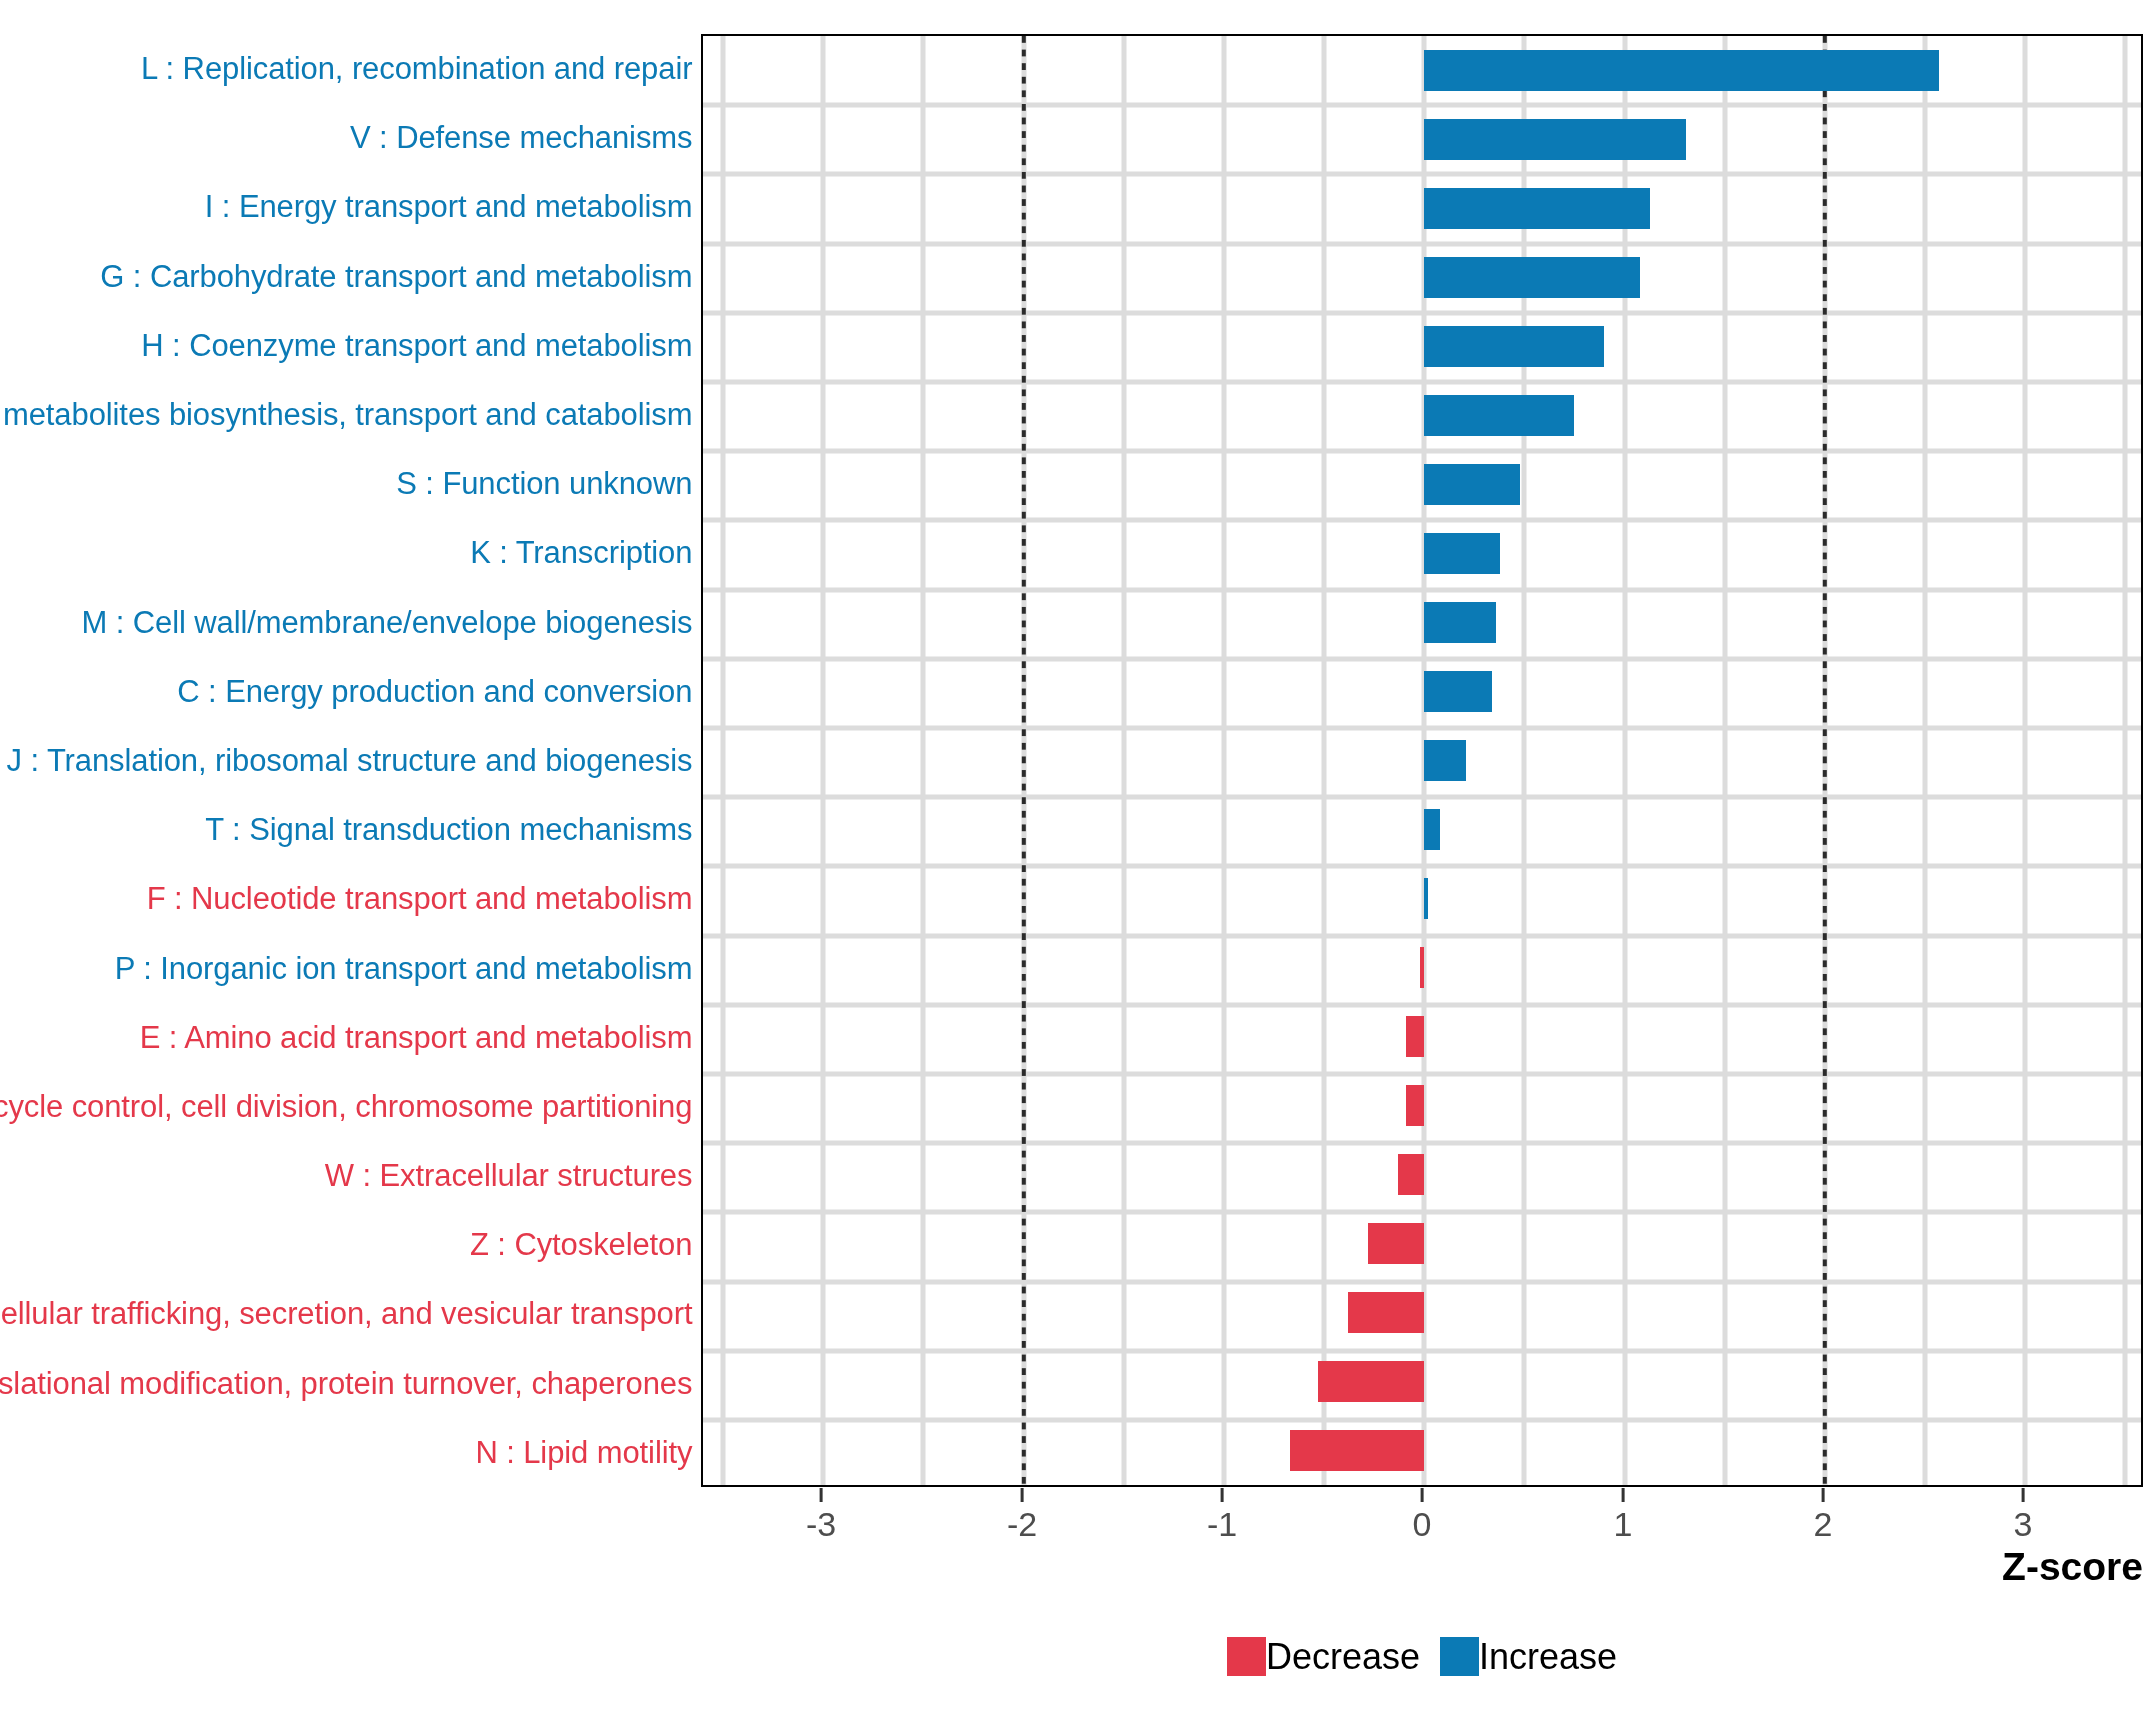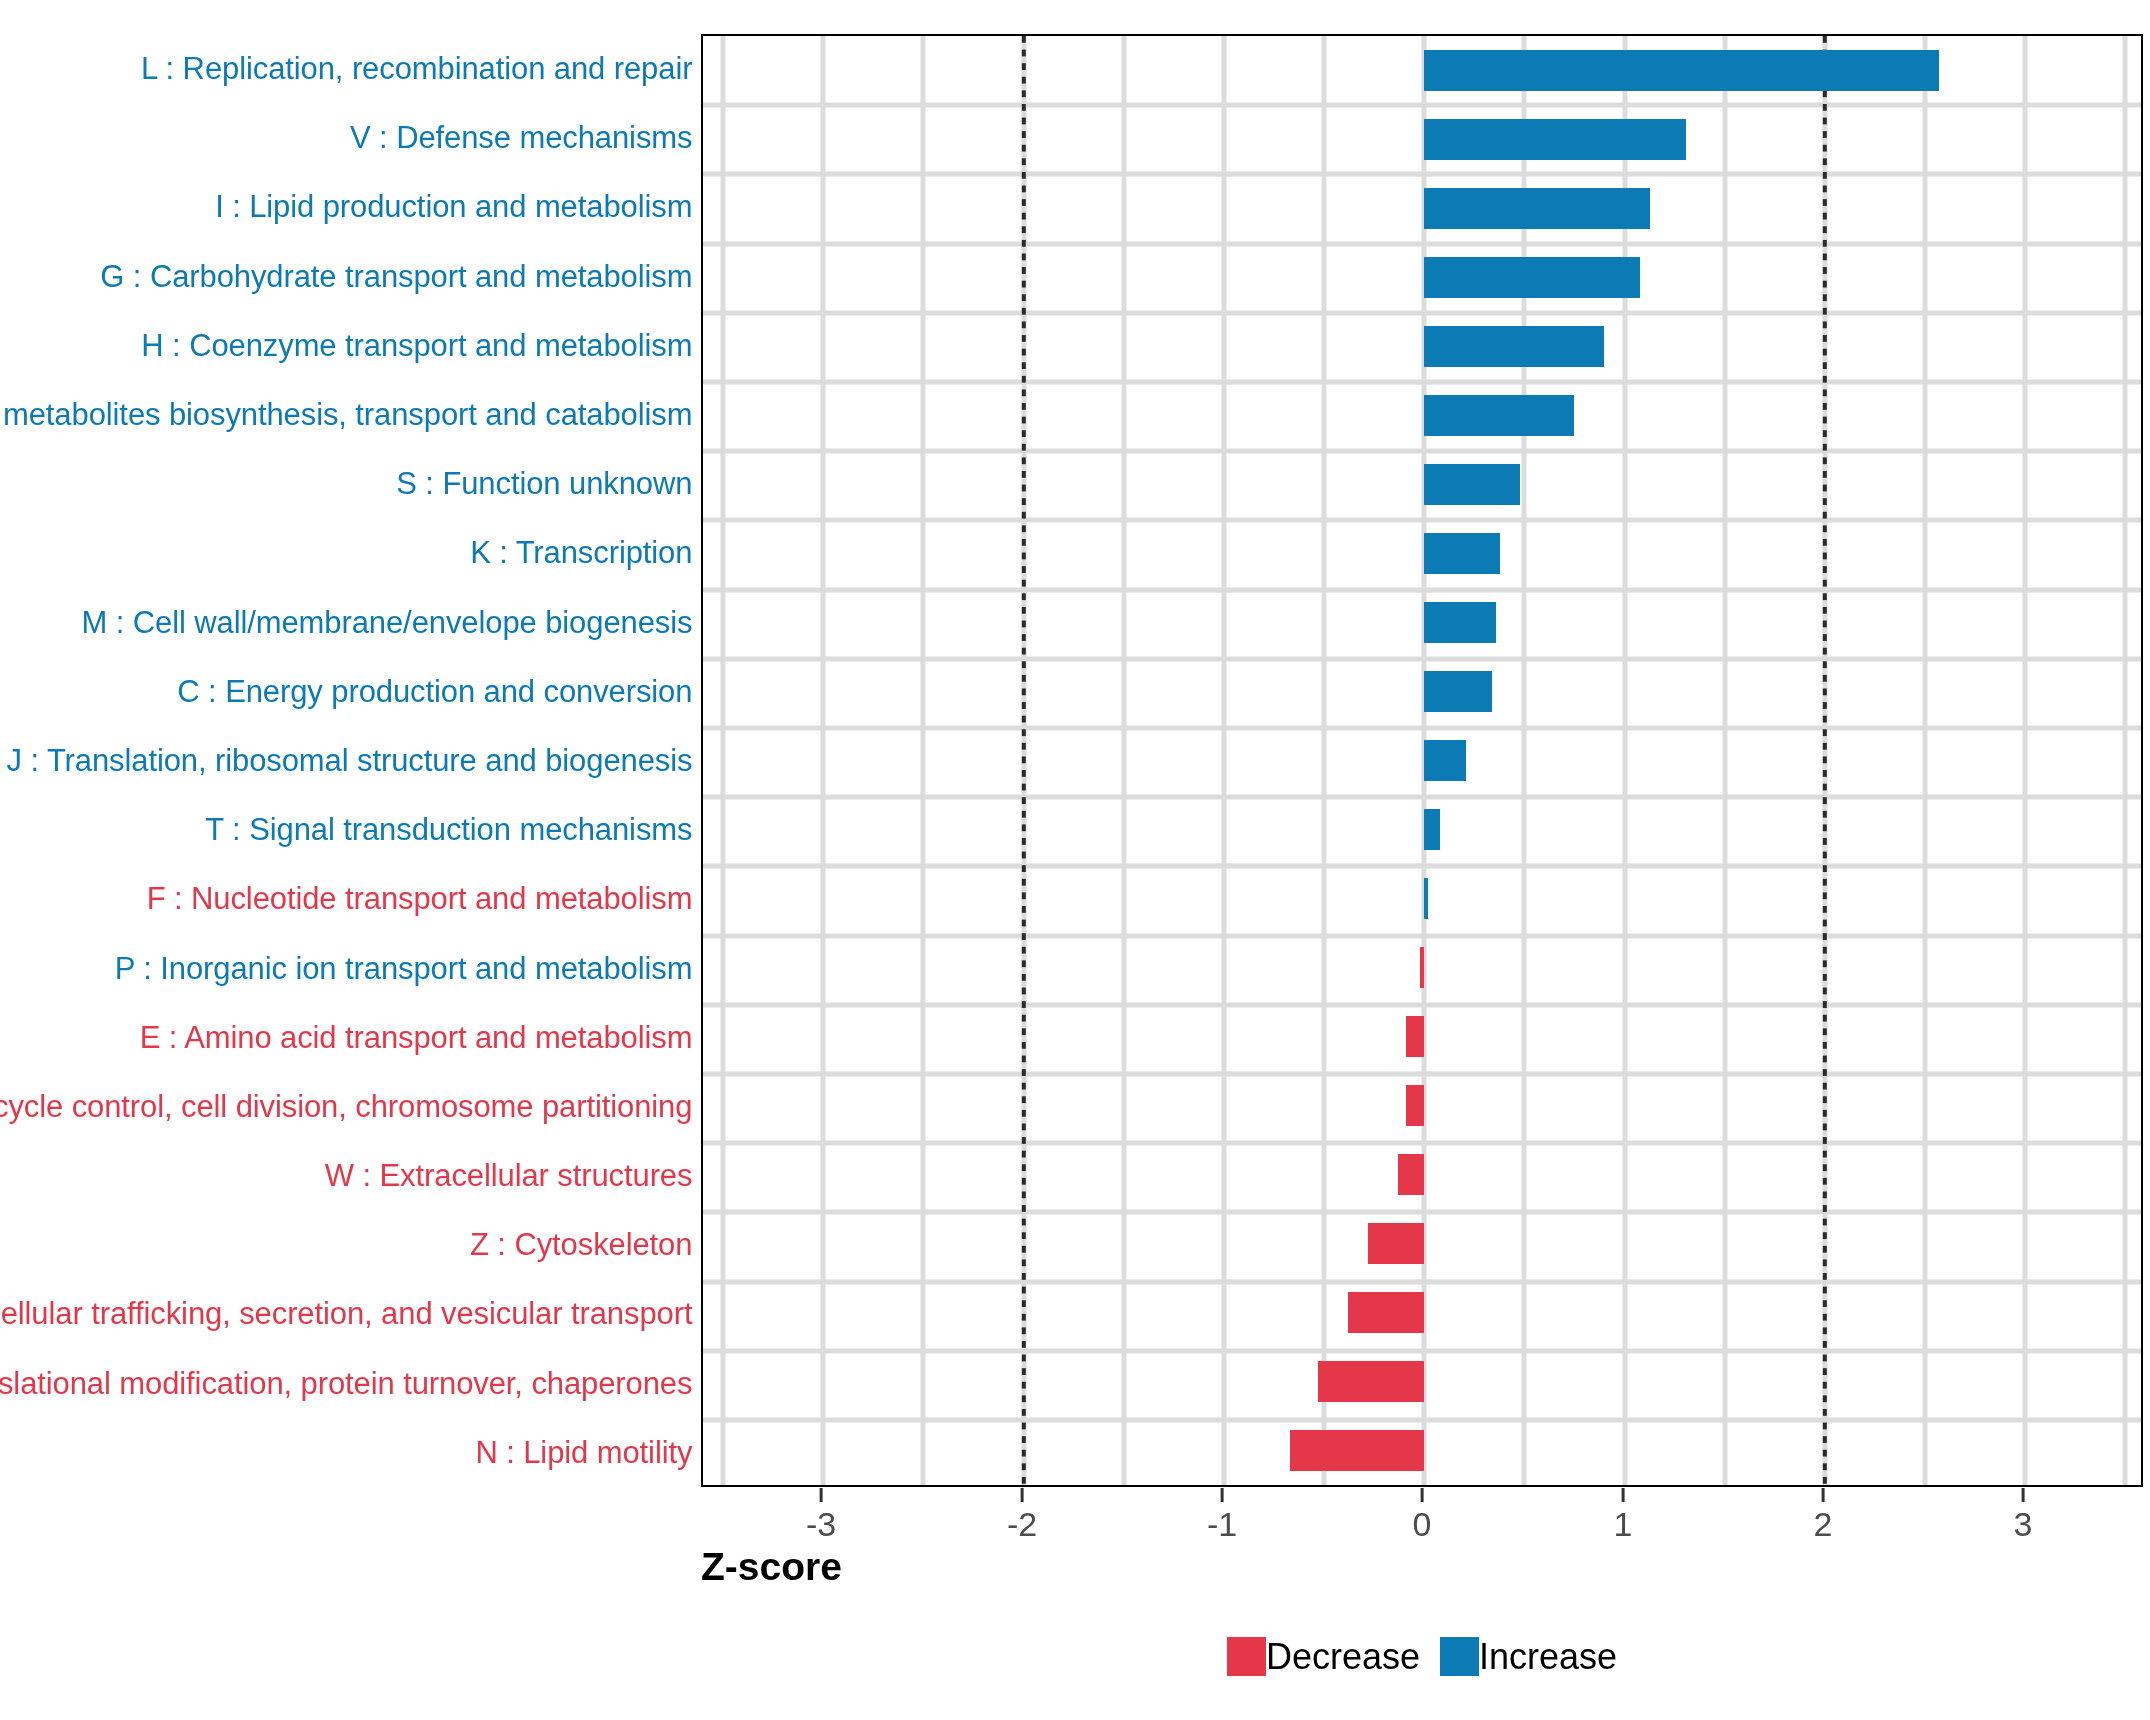--- a/index.html
+++ b/index.html
@@ -149,21 +149,21 @@
     font-size: 34px;
     color: #4d4d4d;
     transform: translateX(-50%);
     white-space: nowrap;
   }
   #xaxis-title {
     position: absolute;
     left: 701px;
     top: 1545px;
     width: 1442px;
-    text-align: left;
+    text-align: right;
     font-size: 39px;
     font-weight: bold;
     color: #000000;
   }
 
   
   #legend {
     position: absolute;
     left: 701px;
     top: 1624px;
@@ -194,21 +194,21 @@
 <div id="root">
 
   <div id="label-col">
       <div class="cat-label-row">
         <span class="cat-label up">L : Replication, recombination and repair</span>
       </div>
       <div class="cat-label-row">
         <span class="cat-label up">V : Defense mechanisms</span>
       </div>
       <div class="cat-label-row">
-        <span class="cat-label up">I : Lipid production and metabolism</span>
+        <span class="cat-label up">I : Energy transport and metabolism</span>
       </div>
       <div class="cat-label-row">
         <span class="cat-label up">G : Carbohydrate transport and metabolism</span>
       </div>
       <div class="cat-label-row">
         <span class="cat-label up">H : Coenzyme transport and metabolism</span>
       </div>
       <div class="cat-label-row">
         <span class="cat-label up">Q : Secondary metabolites biosynthesis, transport and catabolism</span>
       </div>

